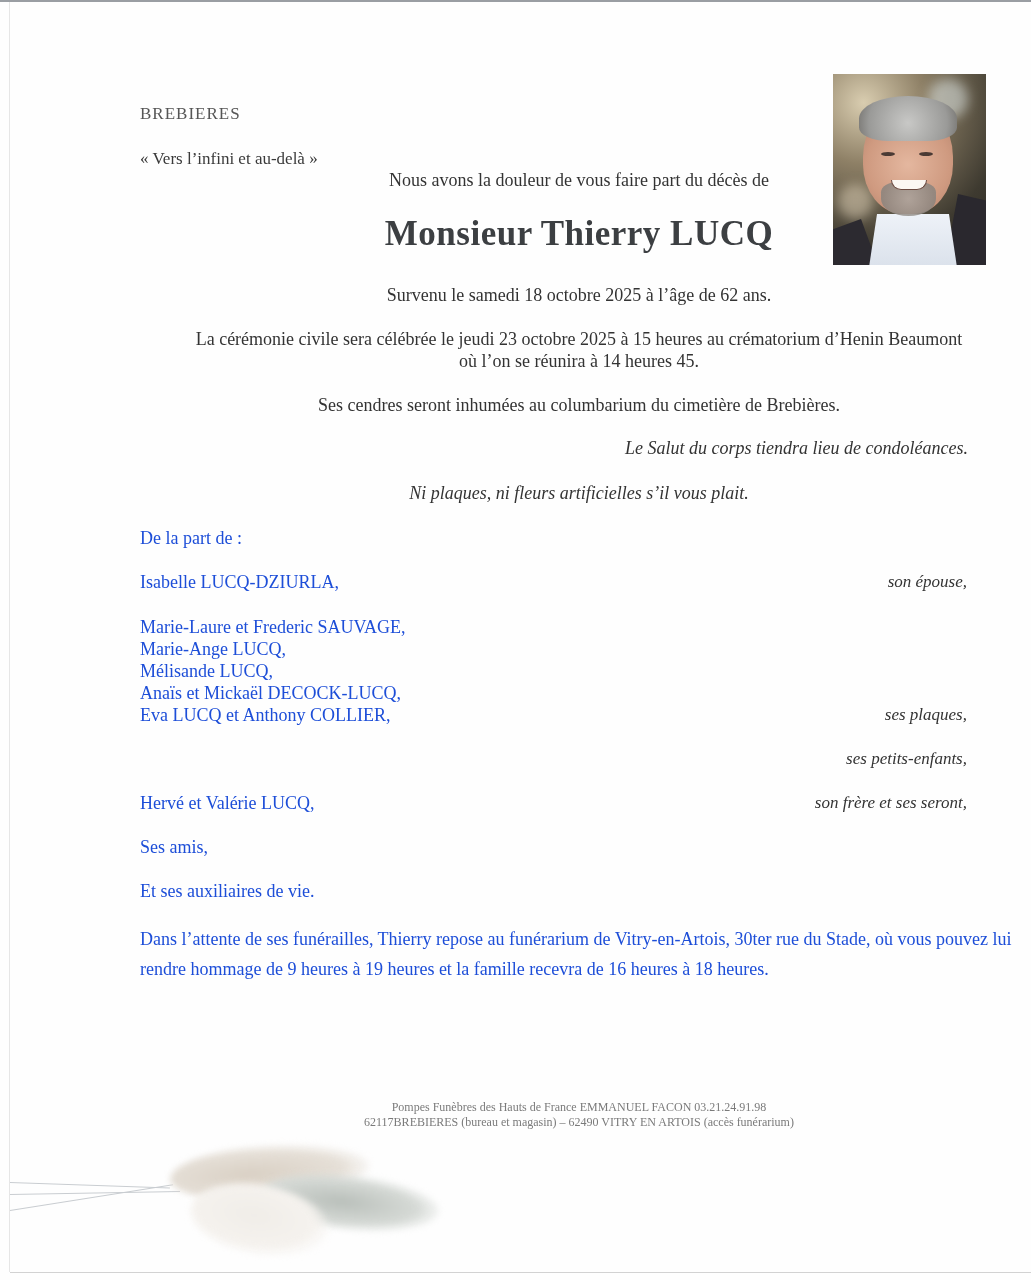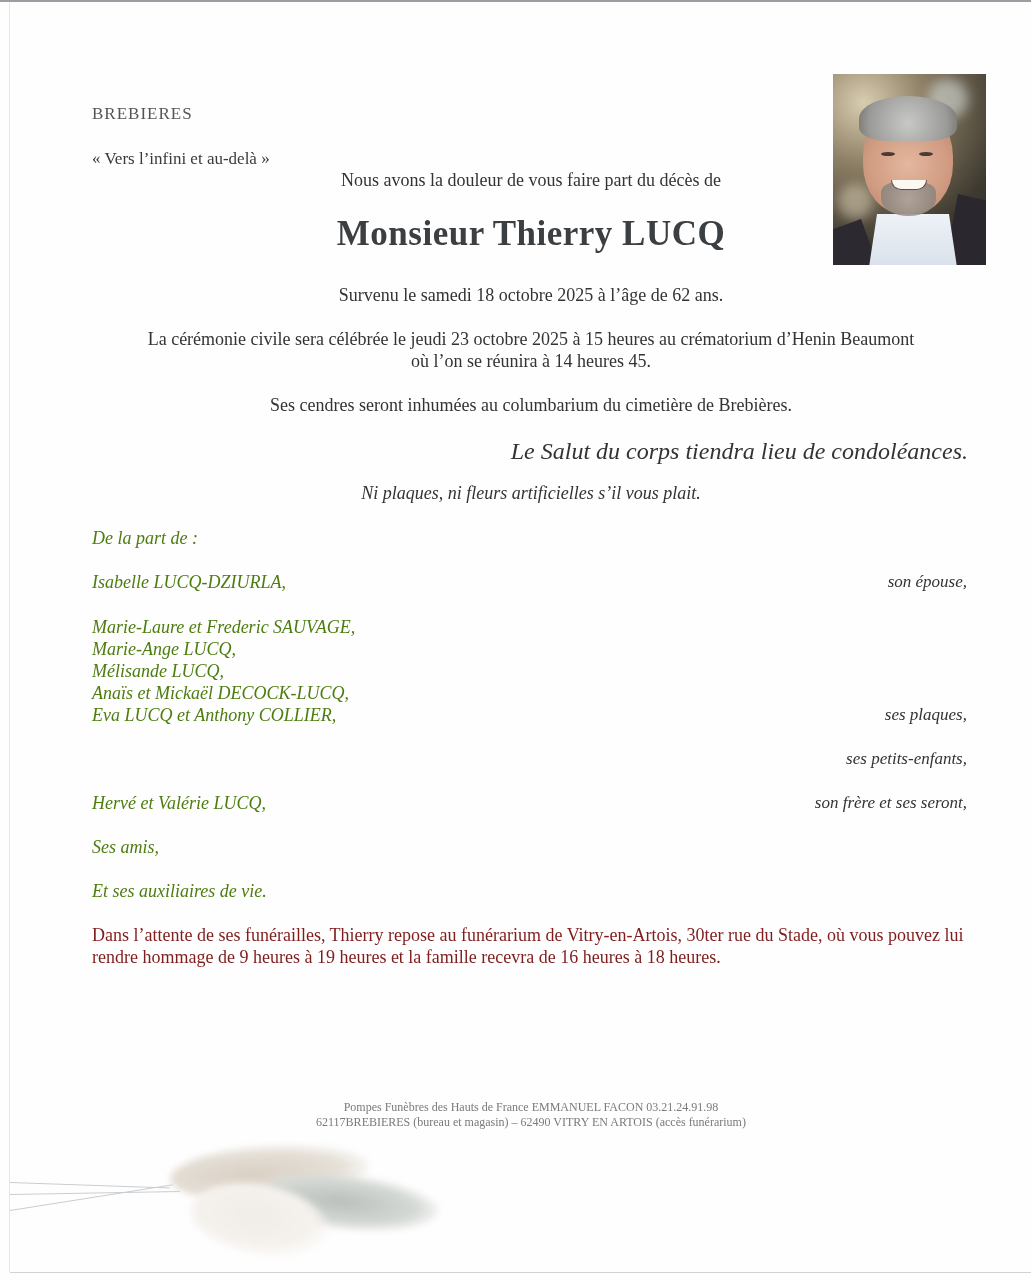--- a/index.html
+++ b/index.html
@@ -7,21 +7,21 @@
       width: 1031px; height: 1280px; background: #ffffff; position: relative; overflow: hidden;
       font-family: "Liberation Serif", "DejaVu Serif", serif; color: #2b2b2b;
     }
     .page {
       position: absolute; left: 0; top: 0; width: 1031px; height: 1280px; background: #fefefe;
     }
     .scan-top { position: absolute; left: 0; top: 0; width: 1031px; height: 2px; background: #9a9ea3; }
     .scan-left { position: absolute; left: 9px; top: 2px; width: 1px; height: 1270px; background: #e6e6e6; }
     .scan-bottom { position: absolute; left: 10px; top: 1272px; width: 1021px; height: 1px; background: #d2d2d2; }
 
-    .abs { position: absolute; white-space: nowrap; }
+    .abs { position: absolute; white-space: nowrap; margin-left: 48px; }
 
     .town { left: 92px; top: 104px; font-size: 17px; letter-spacing: 1px; color: #555; }
     .motto { left: 92px; top: 149px; font-size: 17px; color: #3a3a3a; }
     .intro { left: 0; width: 1062px; top: 170px; text-align: center; font-size: 18px; color: #333; }
     .name {
       left: 0; width: 1062px; top: 214px; text-align: center;
       font-size: 35px; font-weight: bold; color: #3c3f42; letter-spacing: 0.5px;
     }
     .photo {
       position: absolute; left: 833px; top: 74px; width: 153px; height: 191px; overflow: hidden;
@@ -37,28 +37,28 @@
     .photo .eye1 { left:48px; } .photo .eye2 { left:86px; }
     .photo .shirt { position:absolute; left:35px; top:140px; width:90px; height:60px; background: linear-gradient(#eef2f8, #d8dfe9); clip-path: polygon(10% 0, 90% 0, 100% 100%, 0 100%); }
     .photo .jacket-l { position:absolute; left:-5px; top:145px; width:55px; height:60px; background: #2c2a30; clip-path: polygon(60% 0, 100% 100%, 0 100%, 0 20%); }
     .photo .jacket-r { position:absolute; left:110px; top:120px; width:50px; height:80px; background: #2a282e; clip-path: polygon(30% 0, 100% 10%, 100% 100%, 0 100%); }
 
     .c-line { left: 0; width: 1062px; text-align: center; font-size: 18px; color: #333; }
     .l1 { top: 285px; }
     .l2 { top: 329px; }
     .l3 { top: 351px; }
     .l4 { top: 395px; }
-    .r-italic { right: 63px; top: 438px; font-size: 24px; font-style: italic; color: #333; }
+    .r-italic { right: 63px; top: 438px; font-size: 18px; font-style: italic; color: #333; }
     .c-italic { left: 0; width: 1062px; text-align: center; top: 483px; font-size: 18px; font-style: italic; color: #333; }
 
-    .body-text { font-size: 18px; color: #4d7c0f; font-style: italic; }
+    .body-text { font-size: 18px; color: #1d4ed8; }
     .left-col { left: 92px; }
     .rel { right: 64px; font-size: 17px; font-style: italic; color: #333; font-family: Liberation Serif, serif; }
 
-    .closing { left: 92px; top: 924px; width: 880px; font-size: 18px; line-height: 22px; color: #7f1d1d; white-space: normal; }
+    .closing { left: 92px; top: 924px; width: 880px; font-size: 18px; line-height: 30px; color: #1d4ed8; white-space: normal; }
 
     .footer { left: 0; width: 1062px; text-align: center; font-size: 12px; color: #7a7a7a; line-height: 15px; }
     .f1 { top: 1100px; }
     .f2 { top: 1115px; }
 
     .grass { position: absolute; left: 10px; top: 1130px; width: 440px; height: 120px; }
     .plume { position: absolute; border-radius: 50%; filter: blur(3px); }
     .p1 { left: 160px; top: 15px; width: 200px; height: 55px; background: radial-gradient(ellipse at 40% 50%, #d9d0c4 0, #e6e0d8 55%, rgba(255,255,255,0) 75%); transform: rotate(-4deg); }
     .p2 { left: 250px; top: 45px; width: 180px; height: 55px; background: radial-gradient(ellipse at 45% 50%, #b9bfba 0, #d6dad6 55%, rgba(255,255,255,0) 75%); transform: rotate(6deg); }
     .p3 { left: 180px; top: 55px; width: 140px; height: 70px; background: radial-gradient(ellipse at 45% 45%, #f0ede8 0, #f5f2ee 55%, rgba(255,255,255,0) 75%); transform: rotate(10deg); }

